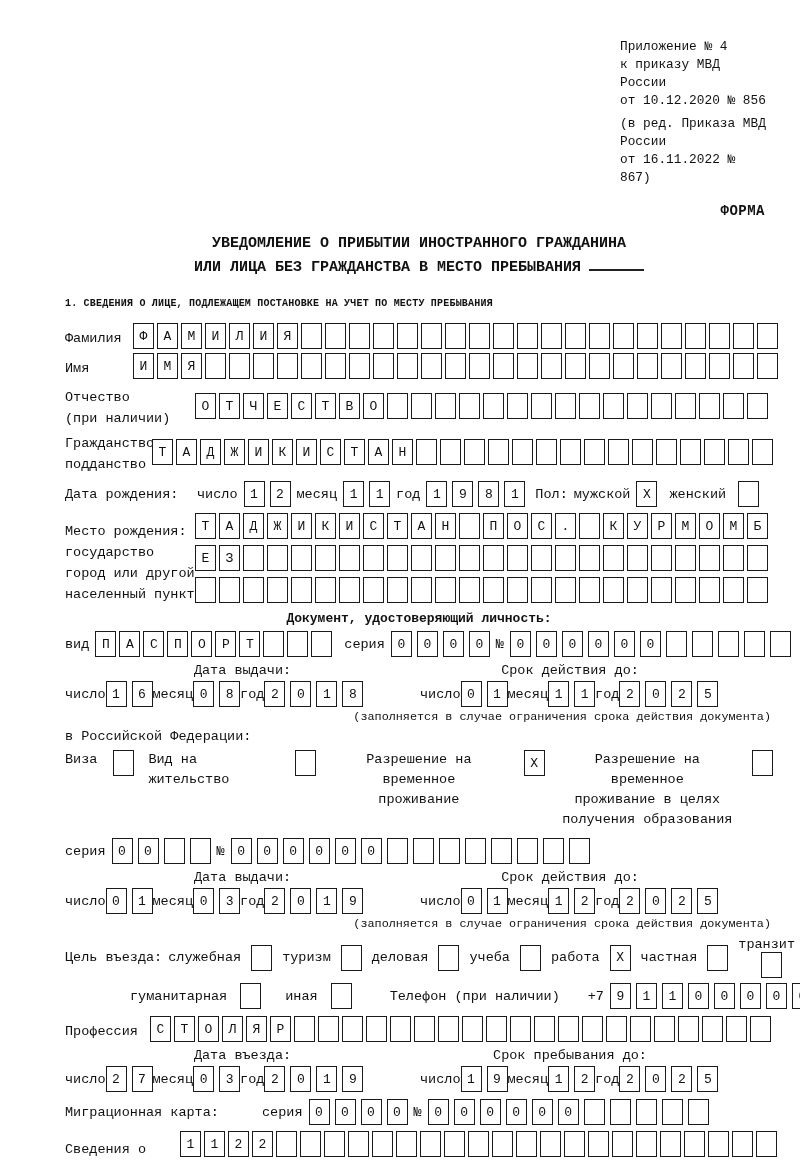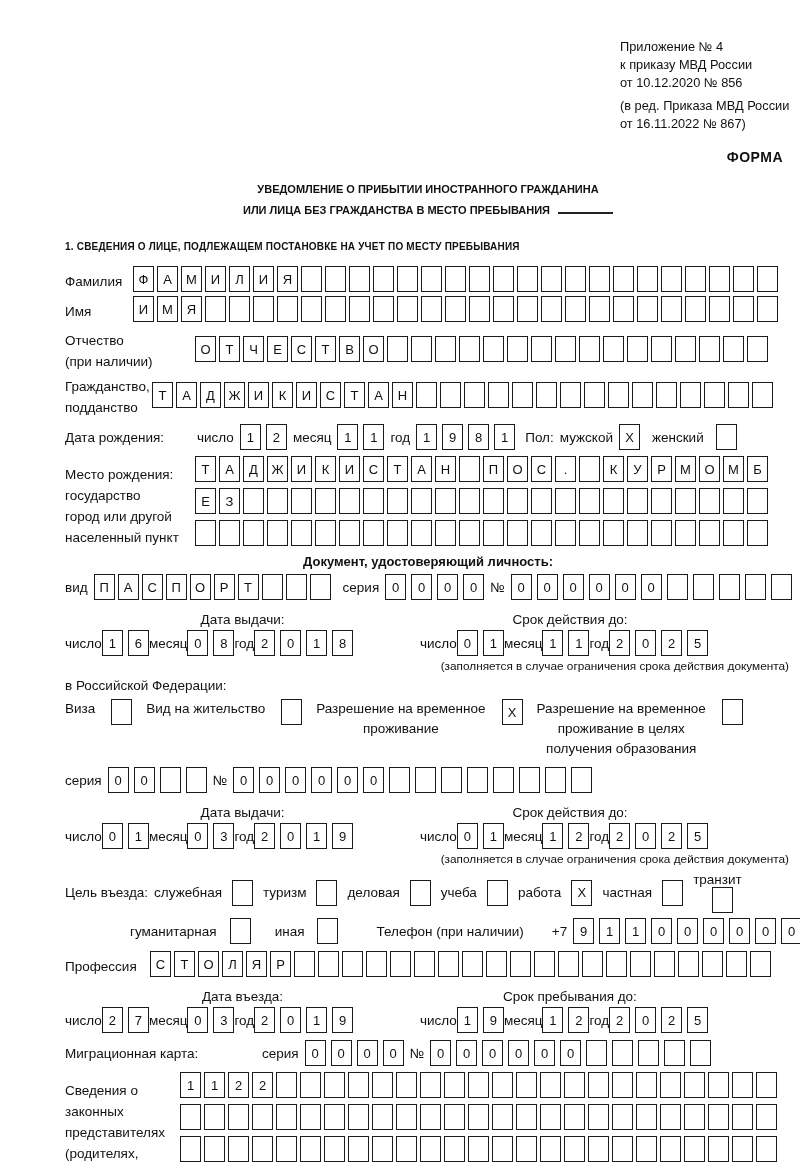--- a/index.html
+++ b/index.html
@@ -1,31 +1,31 @@
 <!DOCTYPE html>
 <html><head>
 <meta charset="utf-8">
 <style>
   html,body{margin:0;padding:0;background:#fff;}
   .page{
     position:relative;
     width:800px;height:1163px;
     background:#fff;color:#111;
-    font-family:Liberation Sans, sans-serif;
+    font-family:Liberation Mono, monospace;
     font-size:13.5px;
     box-sizing:border-box;
-    padding:38px 9px 20px 65px;
+    padding:38px 27px 20px 65px;
     overflow:hidden;
   }
   
   .appendix{margin-left:555px;line-height:18px;font-size:12.8px;}
   .appendix .rev{margin-top:5px;}
   .forma{ text-align:right;padding-right:8px;margin-top:16px;font-weight:bold;font-size:14px;letter-spacing:.5px;}
   
-  .title{text-align:center;font-weight:bold;font-size:11px;line-height:21px;margin-top:14px;}
+  .title{text-align:center;font-weight:bold;font-size:15px;line-height:21px;margin-top:14px;}
   .title-underline{display:inline-block;width:55px;border-bottom:2px solid #222;height:1em;margin-left:8px;vertical-align:baseline;}
   .section-heading{font-weight:bold;font-size:10px;margin-top:20px;letter-spacing:.2px;}
   
   .row{display:flex;align-items:center;margin-top:4px;}
   .lbl{flex:none;padding-top:4px;line-height:21px;}
   .lw-68{width:68px;}
   .lw-87{width:87px;}
   .lw-130{width:130px;}
   .lw-85{width:85px;}
   .lw-115{width:115px;}
@@ -36,21 +36,21 @@
     flex:none;box-sizing:border-box;
     width:21px;height:26px;
     border:1.6px solid #1b1b1b;
     display:flex;align-items:center;justify-content:center;
     font-size:13px;background:#fff;
   }
   .stack .cells{margin-bottom:6px;}
   .inline-row{display:flex;align-items:center;margin-top:5px;}
   .inline-row .t{margin:0 6px;white-space:nowrap;}
   
-  .hdr-row{display:flex;margin-top:12px;}
+  .hdr-row{display:flex;margin-top:6px;}
   .hdr-left{width:355px;text-align:center;}
   .hdr-right{width:300px;text-align:center;}
   .dates-row{display:flex;align-items:center;margin-top:3px;}
   .dates-left{width:355px;display:flex;align-items:center;}
   .dates-right{display:flex;align-items:center;}
   .note-right{text-align:right;font-size:11.8px;margin-top:3px;padding-right:2px;}
   .doc-section-title{text-align:center;font-weight:bold;font-size:13px;margin-top:8px;}
   .plain{margin-top:8px;}
   
   .opts{display:flex;align-items:flex-start;margin-top:6px;}

